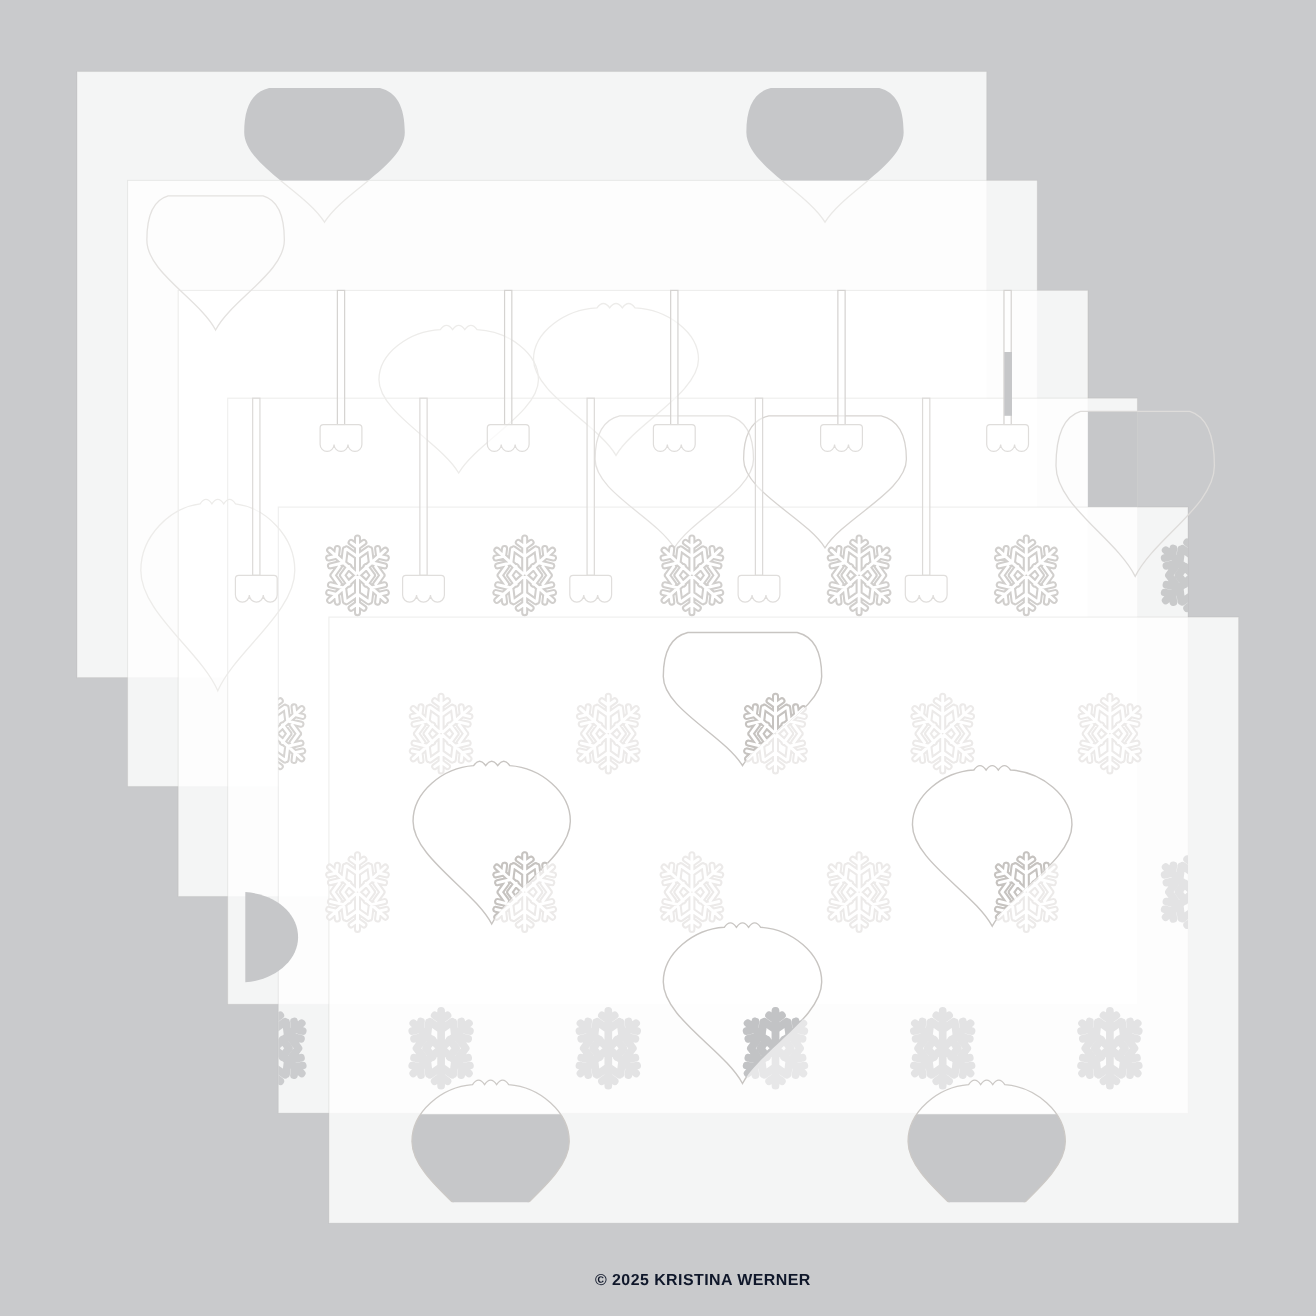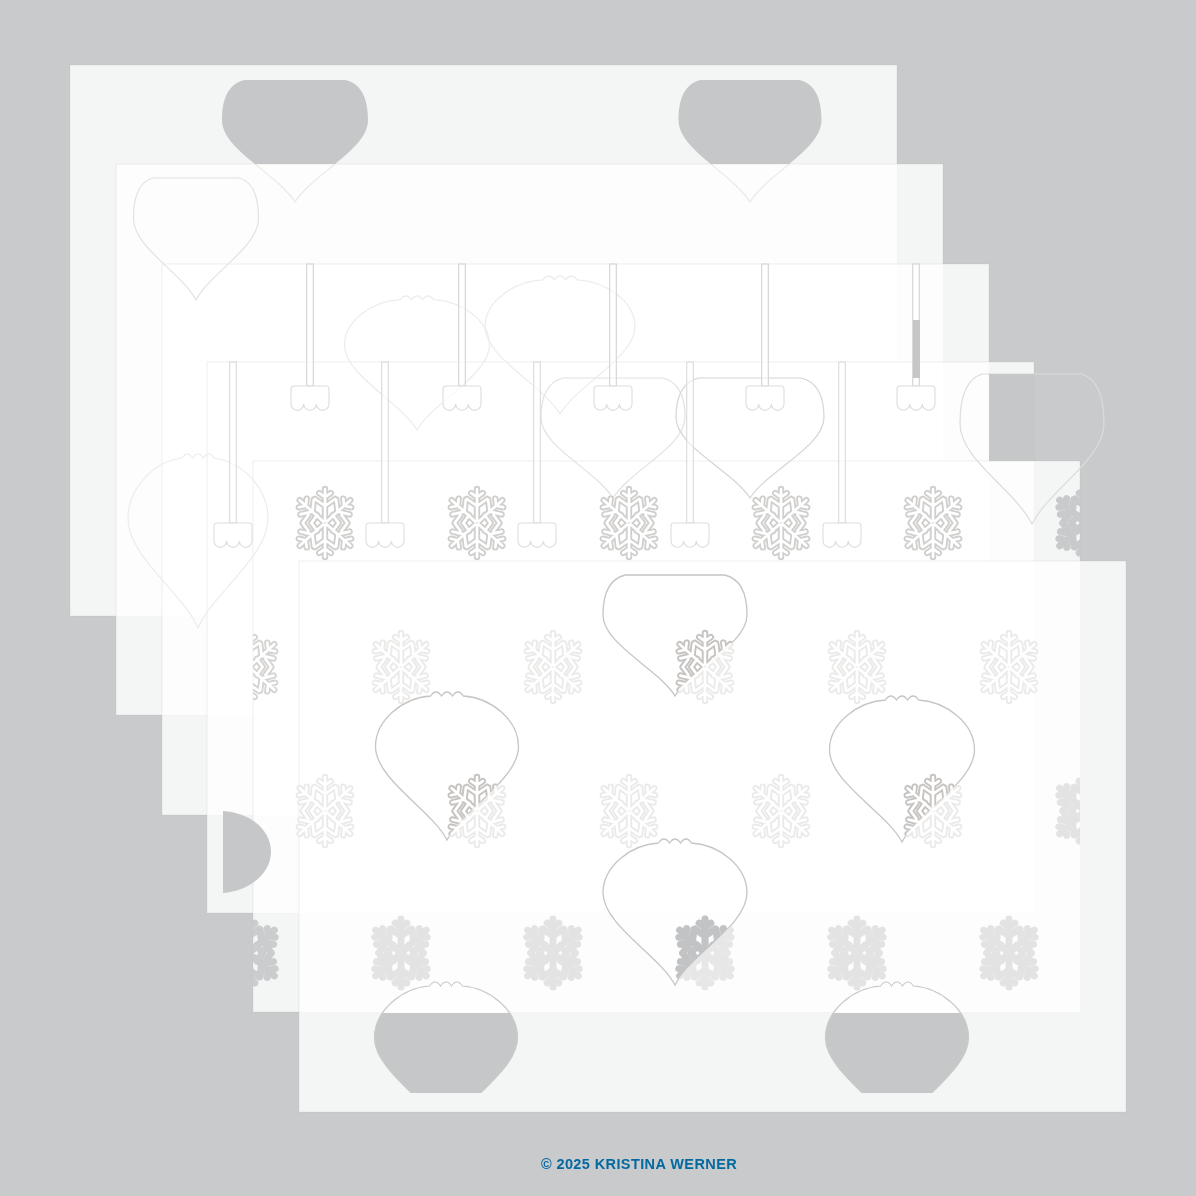--- a/index.html
+++ b/index.html
@@ -6,21 +6,21 @@
   body{
     width:1196px;height:1196px;
     background:#c9cacc;
     font-family:"Liberation Sans", sans-serif;
     position:relative;overflow:hidden;
   }
   .canvas{position:absolute;left:0;top:0;width:1196px;height:1196px;}
   .footer{
     position:absolute;left:639px;top:1156px;transform:translateX(-50%);
     font-size:14.5px;font-weight:700;letter-spacing:0.4px;
-    color:#0369a1;white-space:nowrap;
+    color:#0f172a;white-space:nowrap;
   }
 </style>
 </head>
 <body>
 
 <div class="canvas">
   <svg id="art" width="1196" height="1196" viewBox="0 0 1196 1196" xmlns="http://www.w3.org/2000/svg">
       <defs>
         <clipPath id="cAbove">
           <rect x="0" y="0" width="1196" height="164"></rect>

